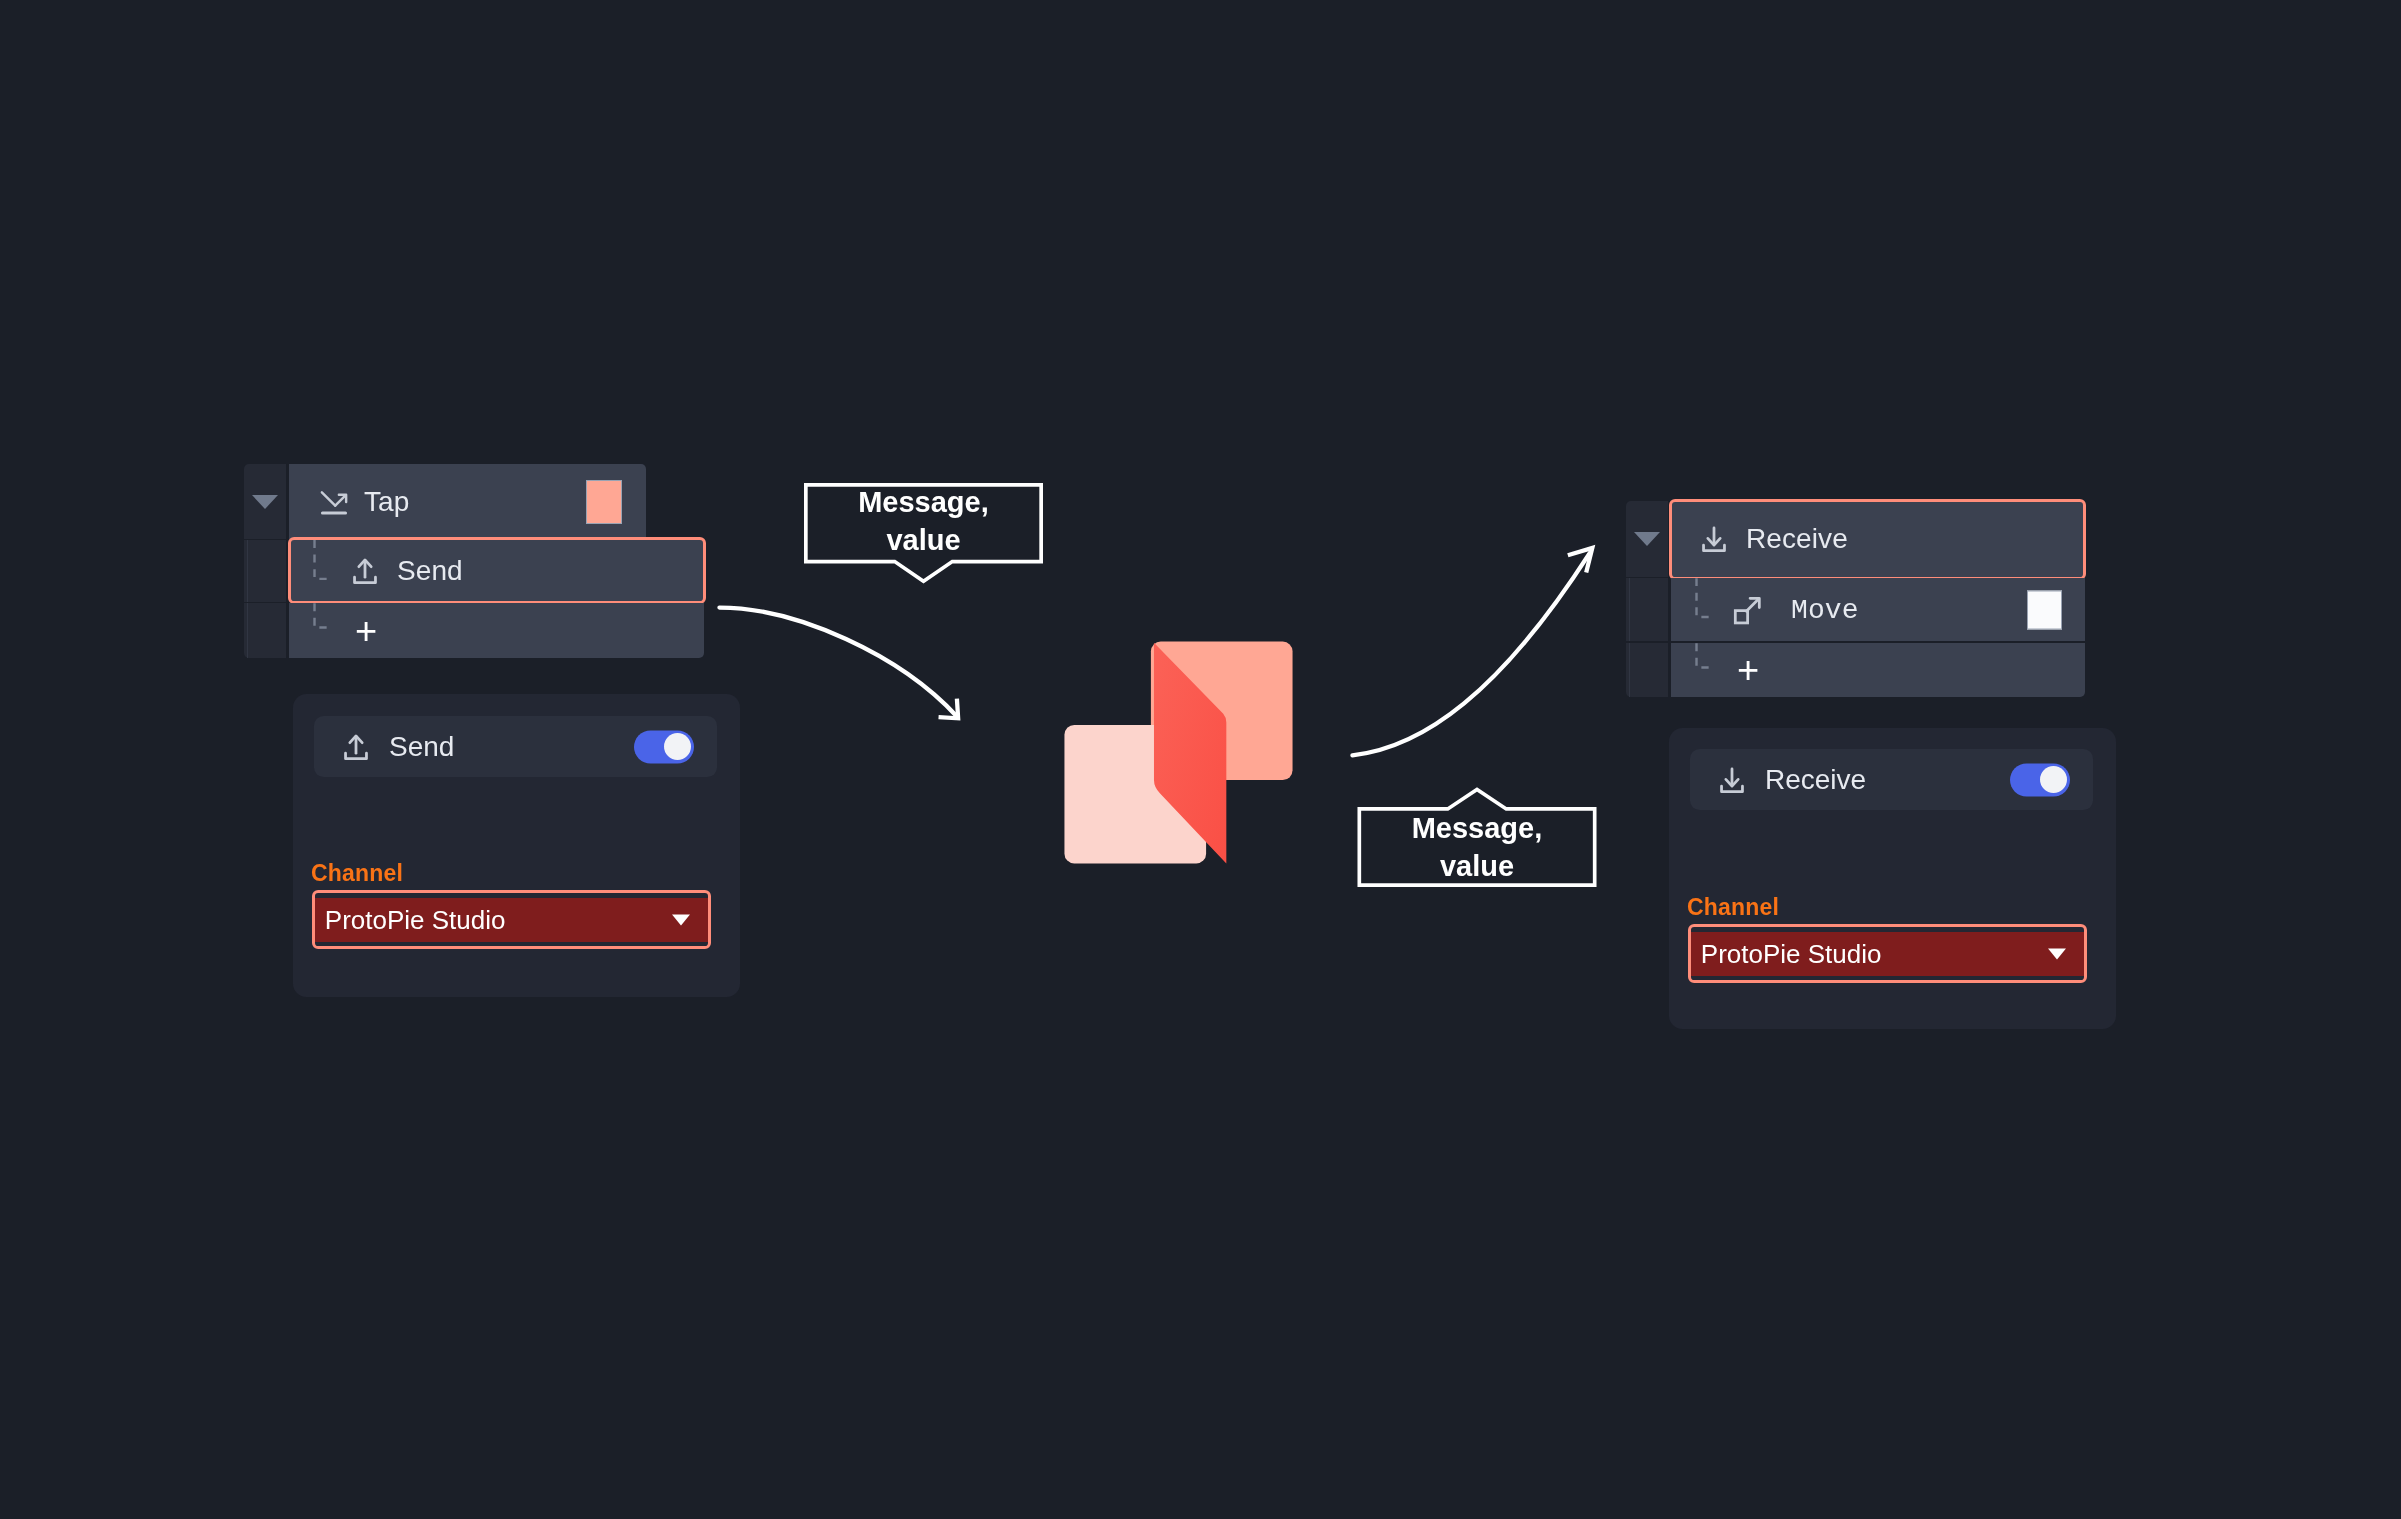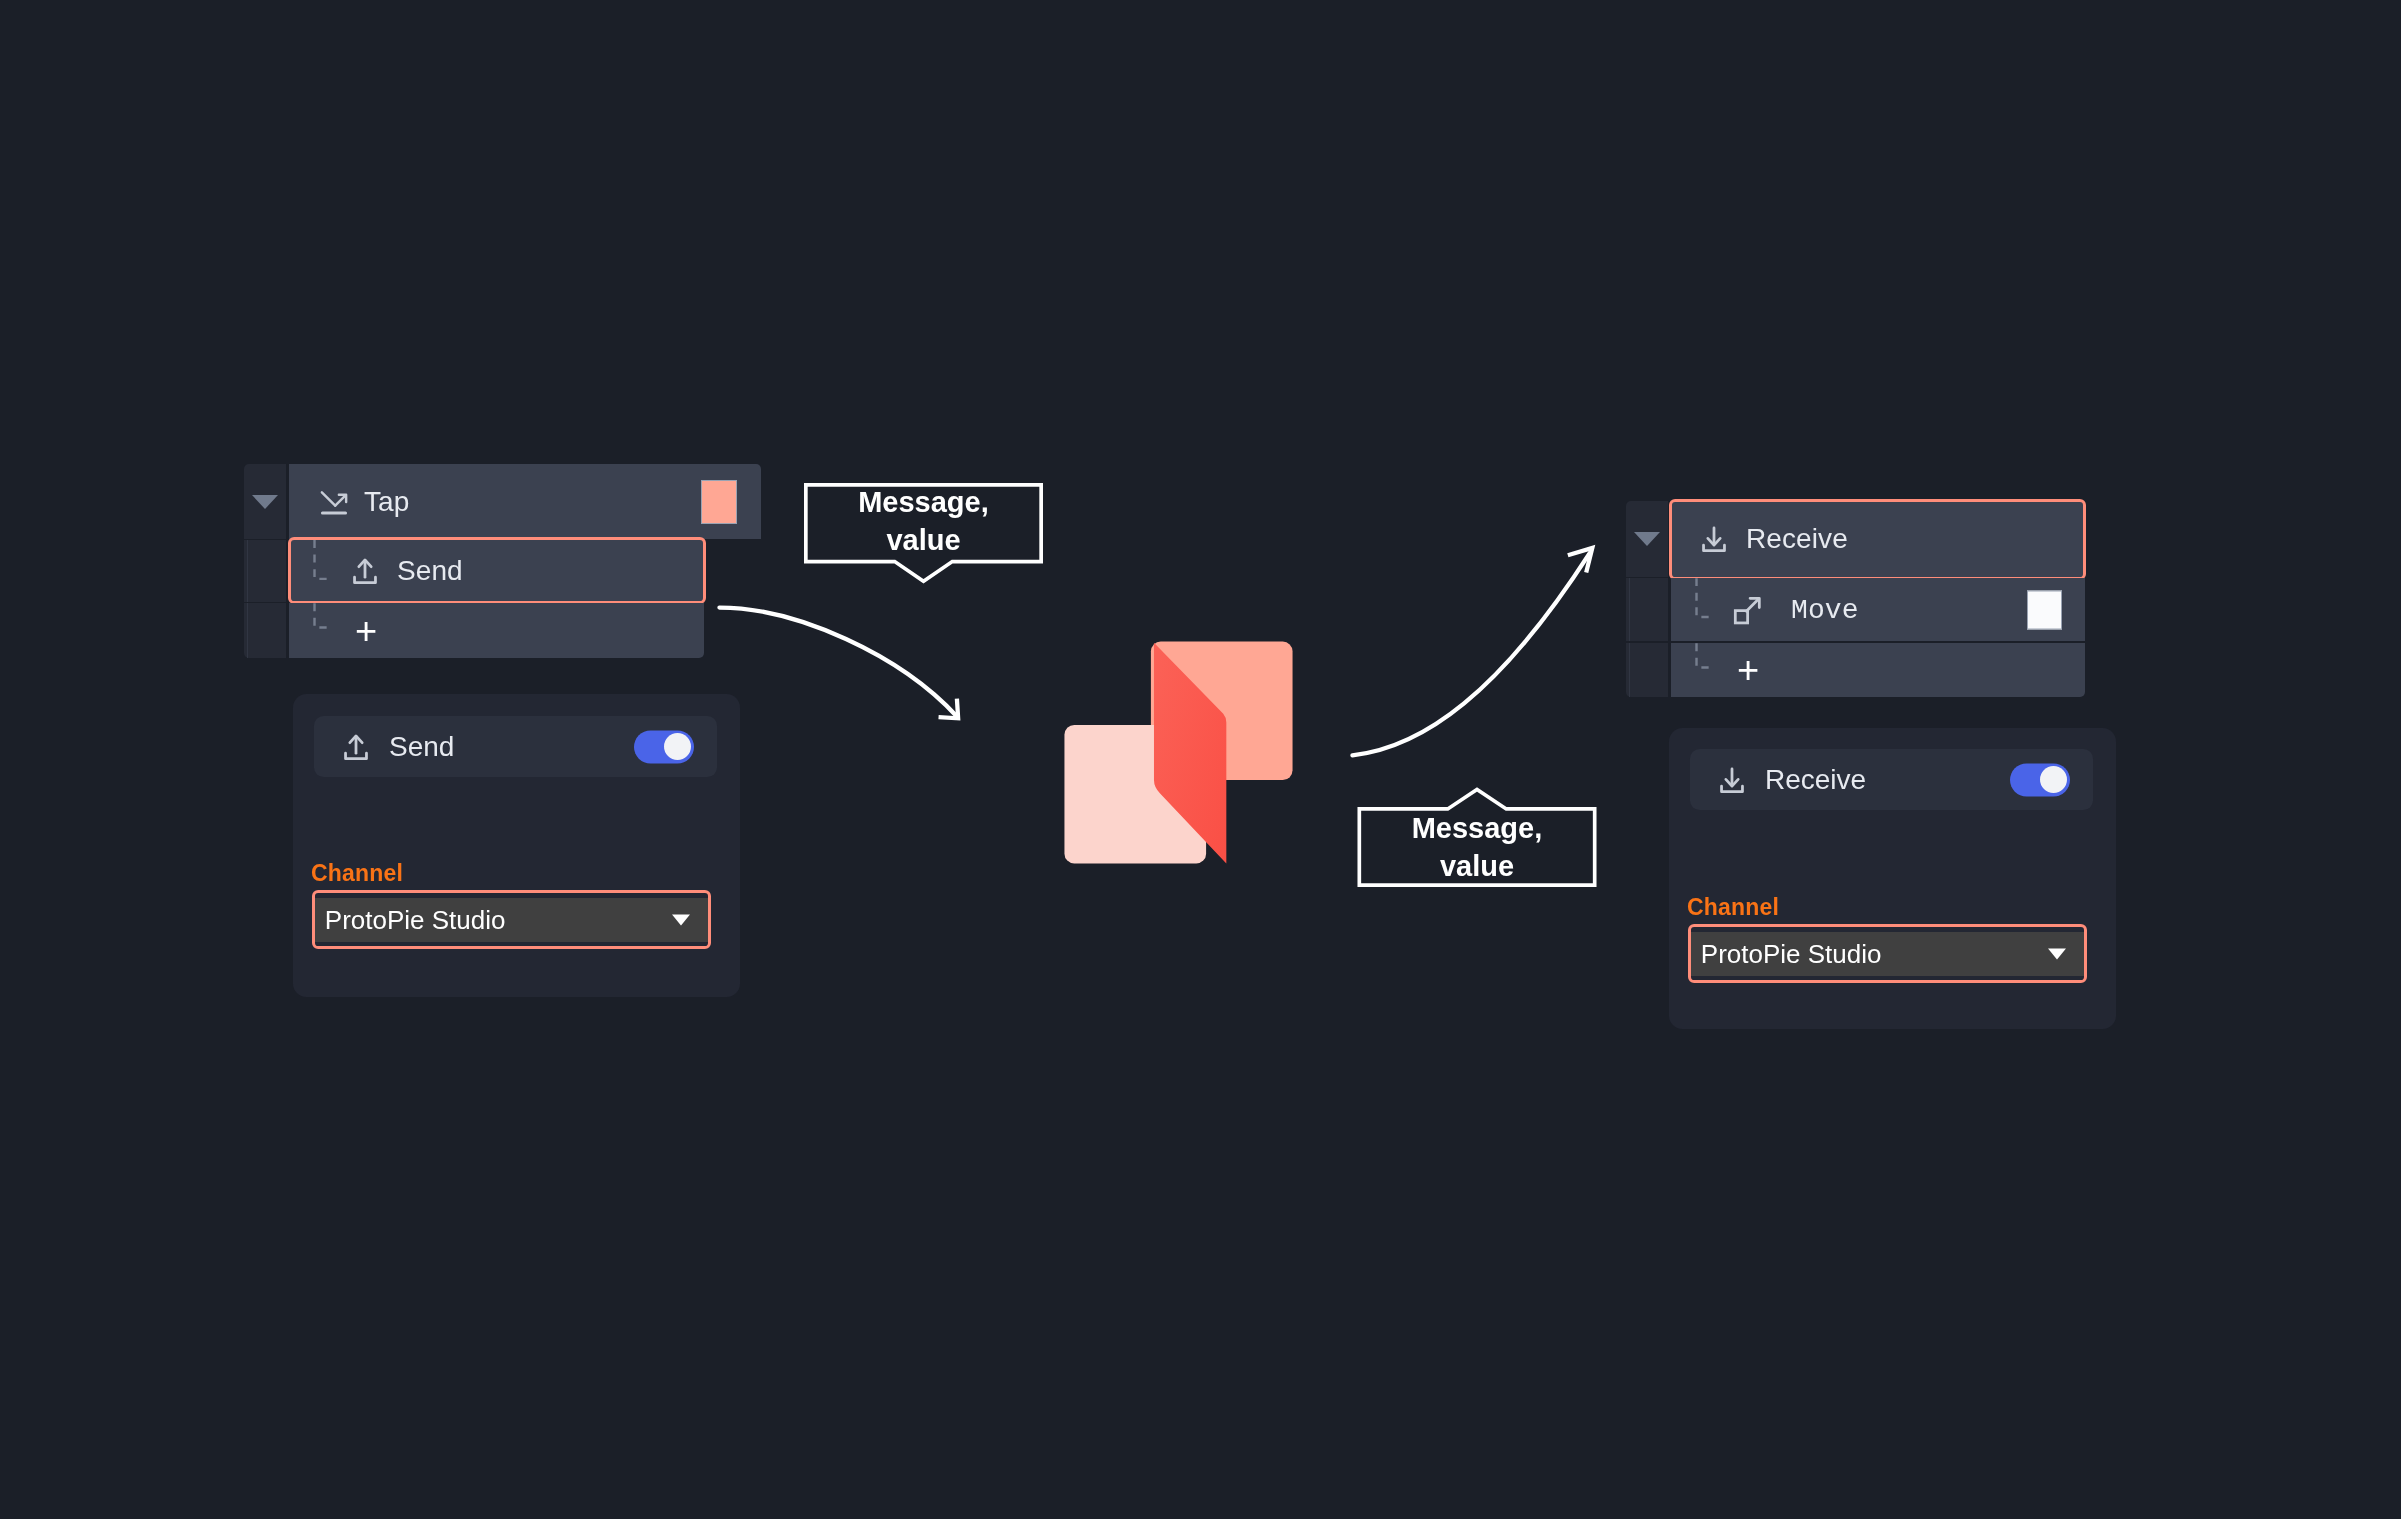--- a/index.html
+++ b/index.html
@@ -103,21 +103,21 @@
   .field-label {
     position: absolute;
     color: #f97316;
     font-size: 23px;
     font-weight: 700;
     letter-spacing: 0.2px;
     white-space: nowrap;
   }
   .select-inner {
     position: absolute;
-    background: #404040;
+    background: #7f1d1d;
     box-sizing: border-box;
     display: flex;
     align-items: center;
   }
   .select-inner .sel-text {
     color: #ffffff;
     font-size: 26px;
     white-space: nowrap;
   }
   .sel-caret {
@@ -152,21 +152,21 @@
 <body>
 
 <div class="stage">
 
   <div class="layercard" style="left:244px; top:464px; width:229px; height:0;"></div>
 
   <div style="position:absolute; left:244px; top:464px; width:42px; height:75px; background:#262a35; border-top-left-radius:4.9px;">
     <div class="caret"></div>
   </div>
 
-  <div style="position:absolute; left:289px; top:464px; width:472px; height:75px; background:#3b4150; border-top-right-radius:4.9px; display:flex; align-items:center;">
+  <div style="position:absolute; left:289px; top:464px; width:357px; height:75px; background:#3b4150; border-top-right-radius:4.9px; display:flex; align-items:center;">
     <span style="position:absolute; left:27.6px; top:50%; transform:translateY(-50%); width:34px; height:34px;">
       <svg width="34" height="34" viewBox="0 0 56 56" fill="none">
         <path d="M8 12 L30 34" stroke="#c7ccd6" stroke-width="4" stroke-linecap="round"></path>
         <path d="M30 34 L47 17" stroke="#c7ccd6" stroke-width="4" stroke-linecap="round"></path>
         <path d="M36 16 L48 16 L48 28" stroke="#c7ccd6" stroke-width="4" stroke-linecap="round" stroke-linejoin="round" transform="rotate(0 44 18)"></path>
         <path d="M9 46 L47 46" stroke="#c7ccd6" stroke-width="5" stroke-linecap="round"></path>
       </svg>
     </span>
     <span class="lc-label" style="position:absolute; left:75px; top:50%; transform:translateY(-50%);">Tap</span>
     <span class="swatch" style="right:24.5px; top:50%; transform:translateY(-50%); width:34px; height:42px; background:#ffa794;"></span>

